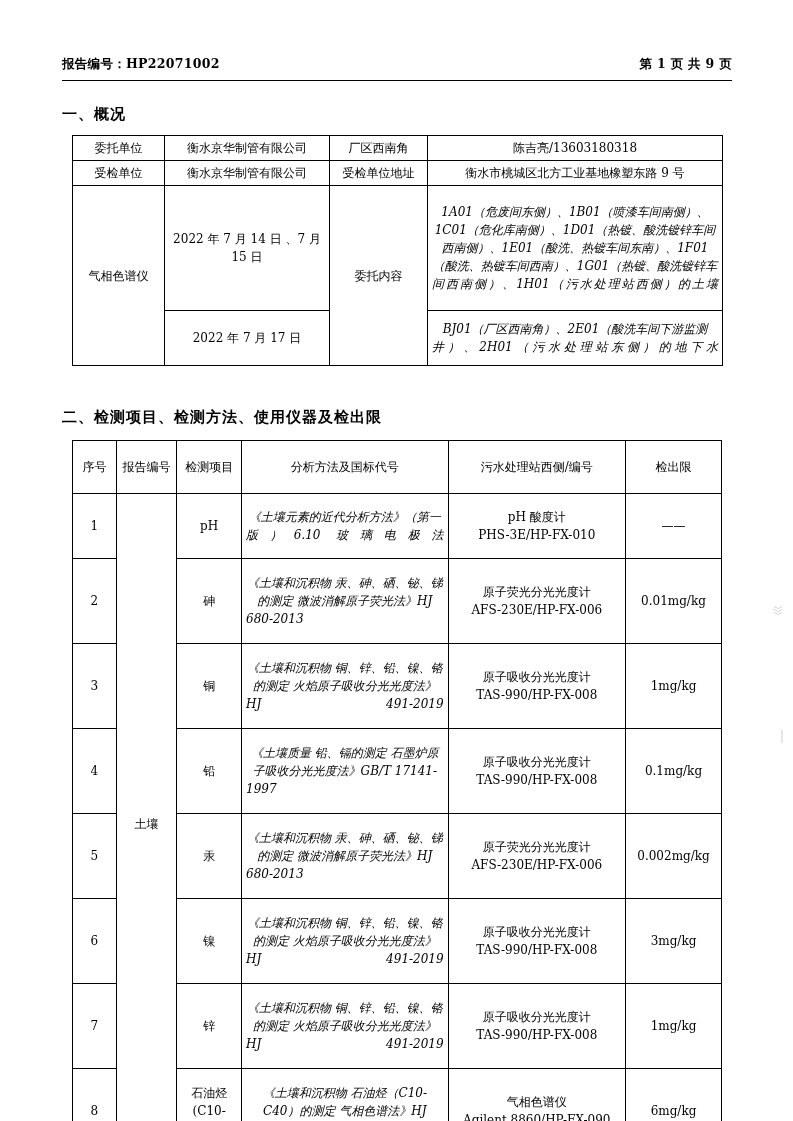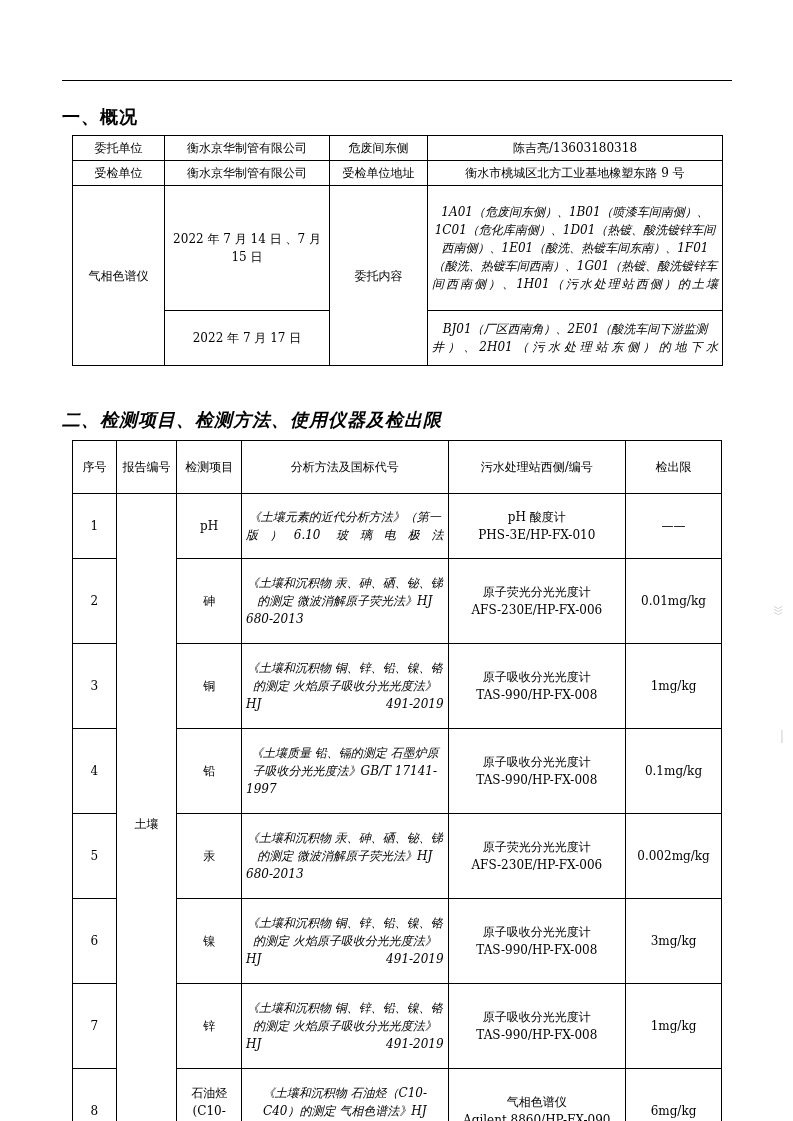--- a/index.html
+++ b/index.html
@@ -32,26 +32,26 @@
   .header .right { letter-spacing: 0.3px; }
   .header-rule {
     position: absolute;
     left: 62px; top: 80px;
     width: 670px;
     border-bottom: 1.2px solid #000;
   }
   
   .section-title {
     position: absolute;
-    font-size: 18px;
+    font-size: 15px;
     font-weight: bold;
     letter-spacing: 1px;
   }
   #sec1 { left: 62px; top: 105px; }
-  #sec2 { left: 62px; top: 408px; font-style: italic; }
+  #sec2 { left: 62px; top: 408px; }
 
   
   table {
     border-collapse: collapse;
     table-layout: fixed;
   }
   table.doc {
     position: absolute;
     border: 1.2px solid #000;
   }
@@ -87,36 +87,42 @@
     top: 730px;
     font-size: 11px;
     color: #c9c9c9;
   }
 </style>
 </head>
 <body>
 
 <div class="page">
 
+  <div class="header">
+    <div class="left">
+      <span>报告编号：</span><span>HP22071002</span>
+    </div>
+    <div class="right">第 1 页 共 9 页</div>
+  </div>
   <div class="header-rule"></div>
 
   <div class="section-title" id="sec1">一、概况</div>
 
   <table class="doc" id="tbl1">
     <colgroup>
       <col style="width:92px">
       <col style="width:165px">
       <col style="width:98px">
       <col style="width:295px">
     </colgroup>
     <tbody>
       <tr>
         <td>委托单位</td>
         <td>衡水京华制管有限公司</td>
-        <td>危废间东侧</td>
+        <td>厂区西南角</td>
         <td>陈吉亮/13603180318</td>
       </tr>
       <tr>
         <td>受检单位</td>
         <td>衡水京华制管有限公司</td>
         <td>受检单位地址</td>
         <td>衡水市桃城区北方工业基地橡塑东路 9 号</td>
       </tr>
       <tr>
         <td rowspan="2">气相色谱仪</td>

